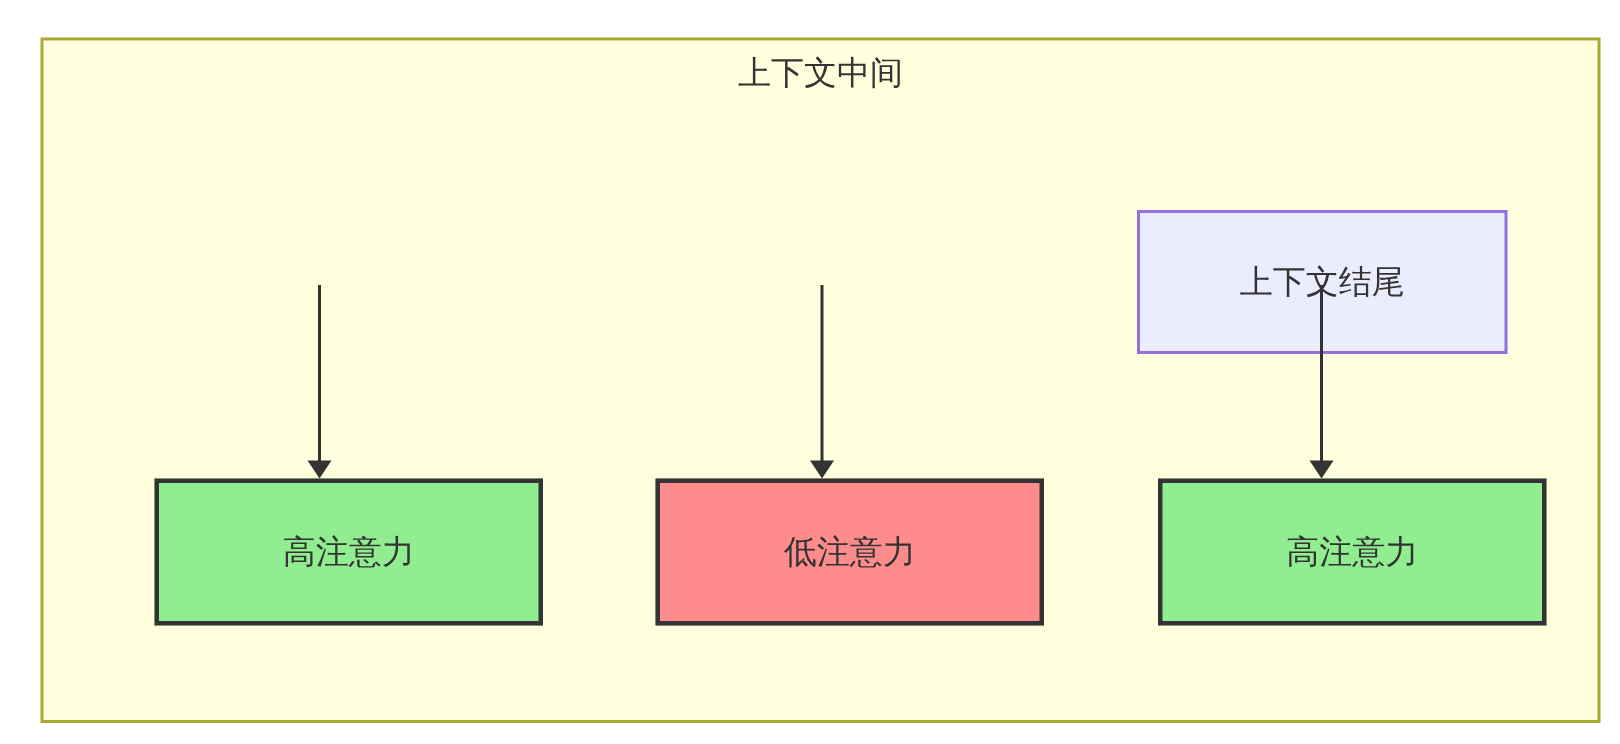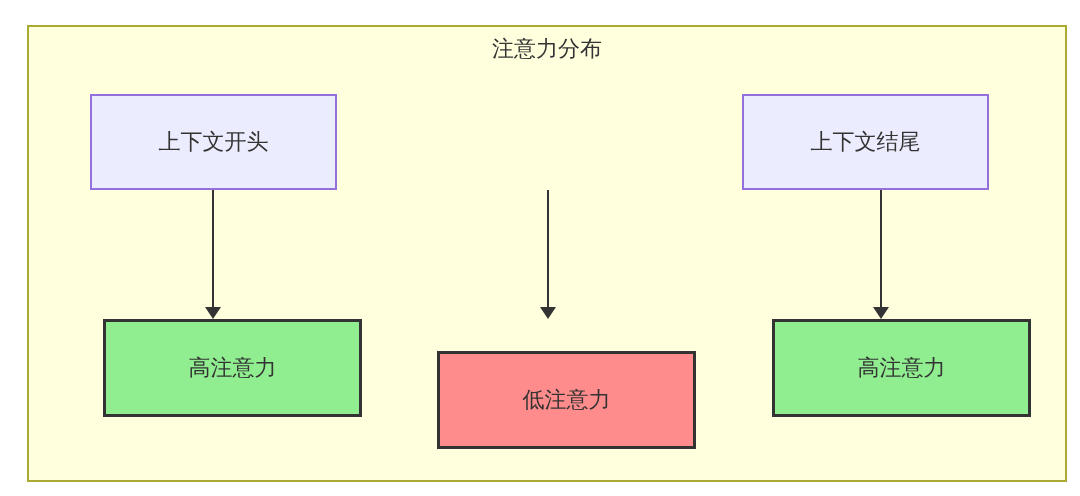--- a/index.html
+++ b/index.html
@@ -44,25 +44,25 @@
     border: 2px solid var(--source-border, #9370DB);
     width: 247px; height: 96px;
     top: 94px;
   }
   .node-target {
     border: 3px solid var(--node-border, #333333);
     width: 259px; height: 98px;
     top: 319px;
   }
   .node-high { background: var(--high-fill, #90EE90); }
-  .node-low  { background: var(--low-fill, #FF8C8C); margin-top: 32px; }
+  .node-low  { background: var(--low-fill, #FF8C8C); }
 
   .src-1 { left: 90px; }
   .src-2 { left: 425px; }
-  .src-3 { left: 742px; }
+  .src-3 { left: 758px; margin-top: 46px; }
   .tgt-1 { left: 103px; }
   .tgt-2 { left: 437px; }
   .tgt-3 { left: 772px; }
 
   .arrow {
     position: absolute;
     top: 190px;
     width: 16px; height: 129px;
   }
   .arr-1 { left: 205px; }
@@ -83,23 +83,22 @@
     border-top: 12px solid var(--arrow, #333333);
   }
 </style>
 </head>
 <body>
 
 <div id="stage">
 
   <div class="frame"></div>
 
-  <div class="title">注意力分布</div>
+  <div class="title">上下文中间</div>
 
-  <div class="node node-source src-1">上下文开头</div>
   <div class="arrow arr-1">
     <div class="arrow-line"></div>
     <div class="arrow-head"></div>
   </div>
   <div class="node node-target node-high tgt-1">高注意力</div>
 
   <div class="arrow arr-2">
     <div class="arrow-line"></div>
     <div class="arrow-head"></div>
   </div>

